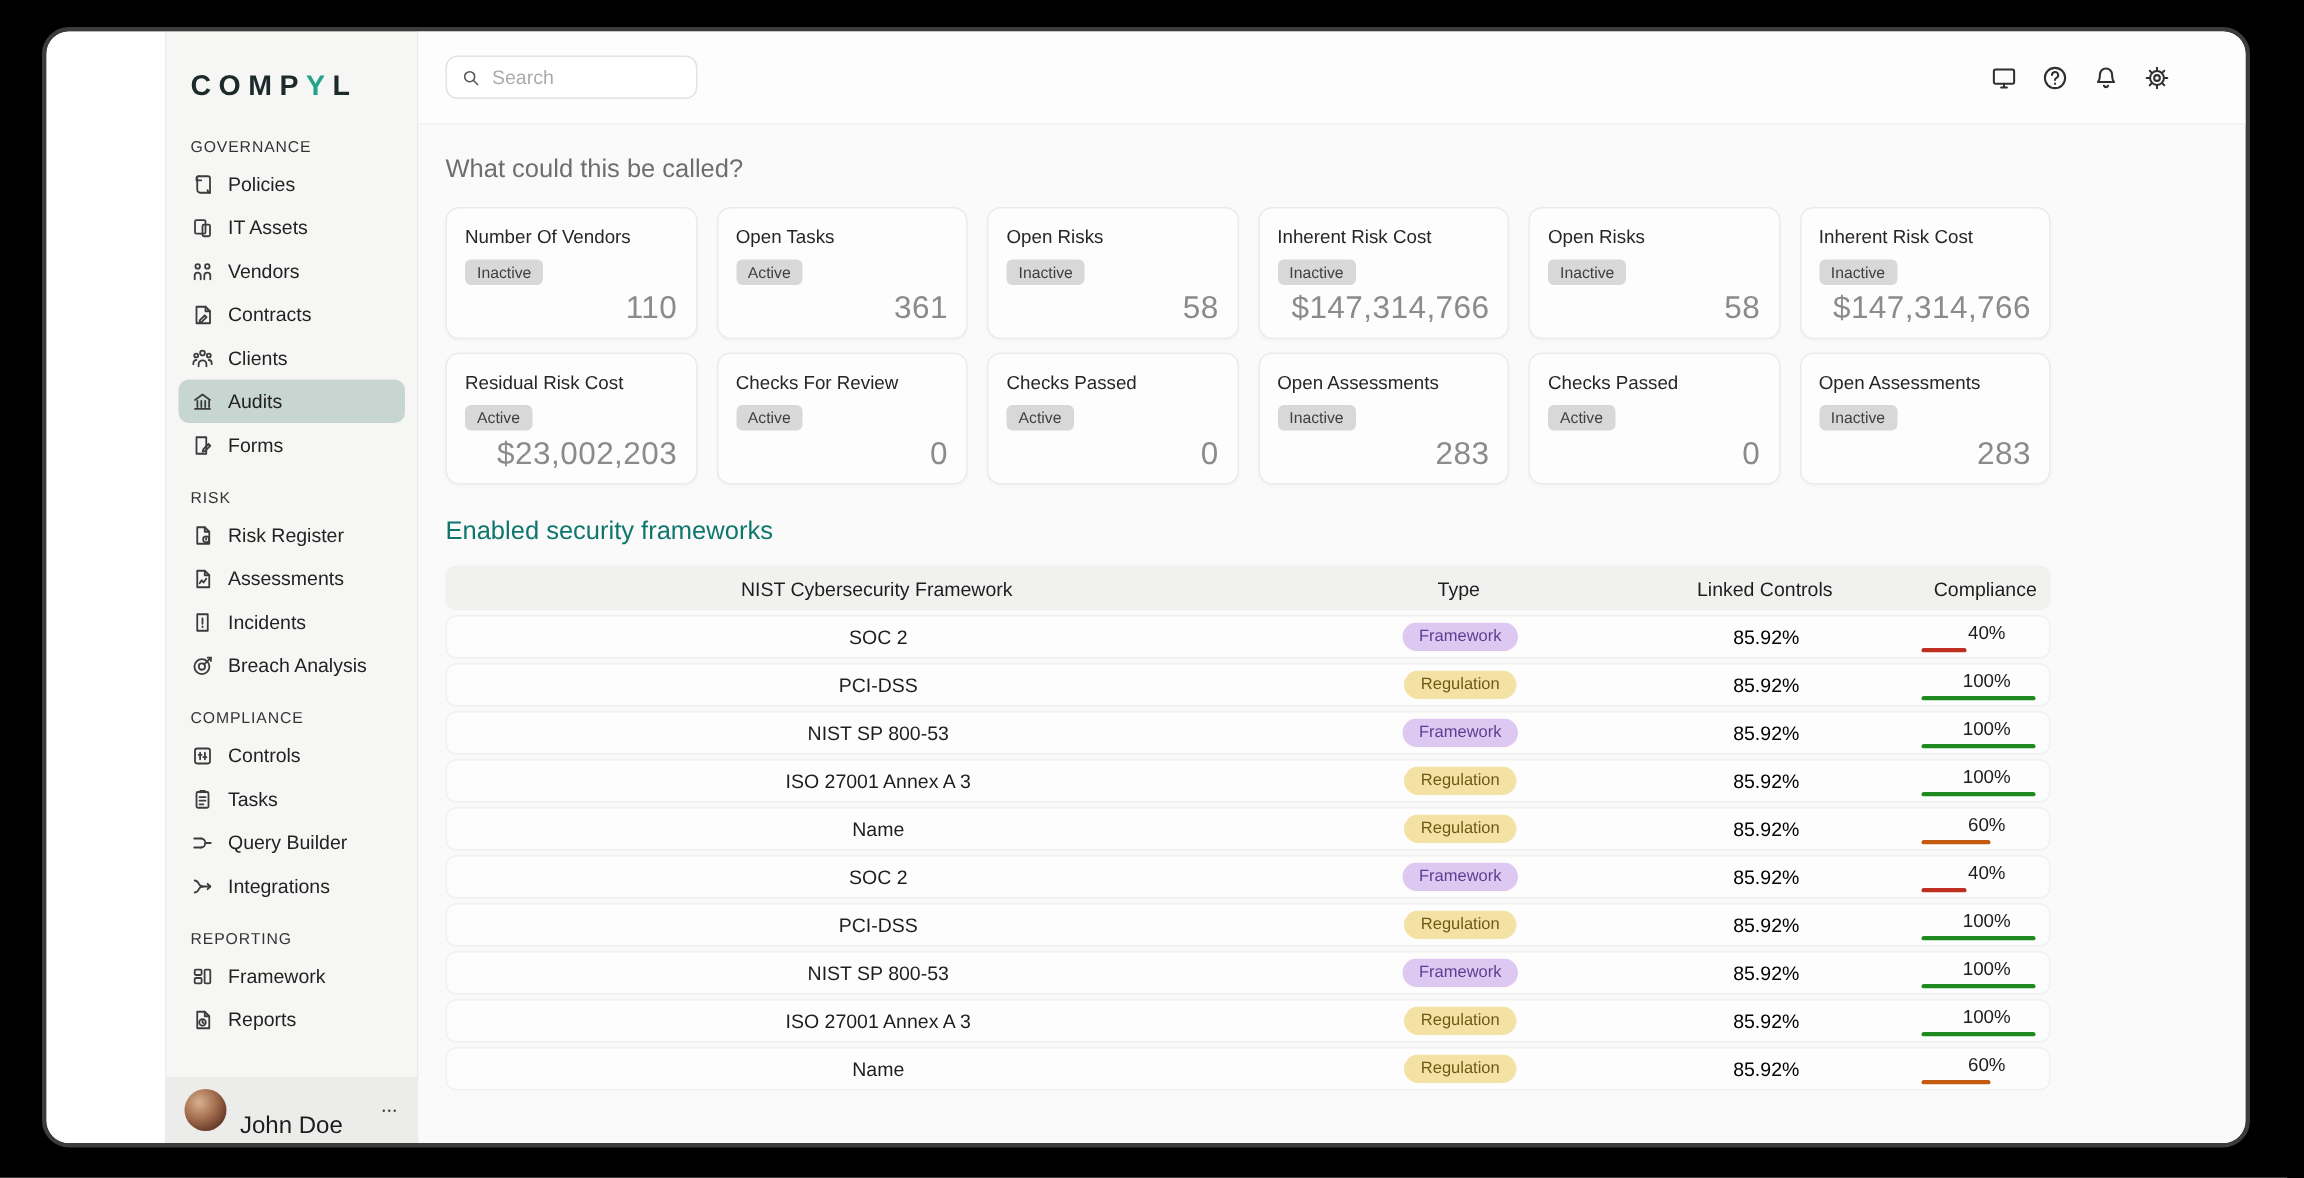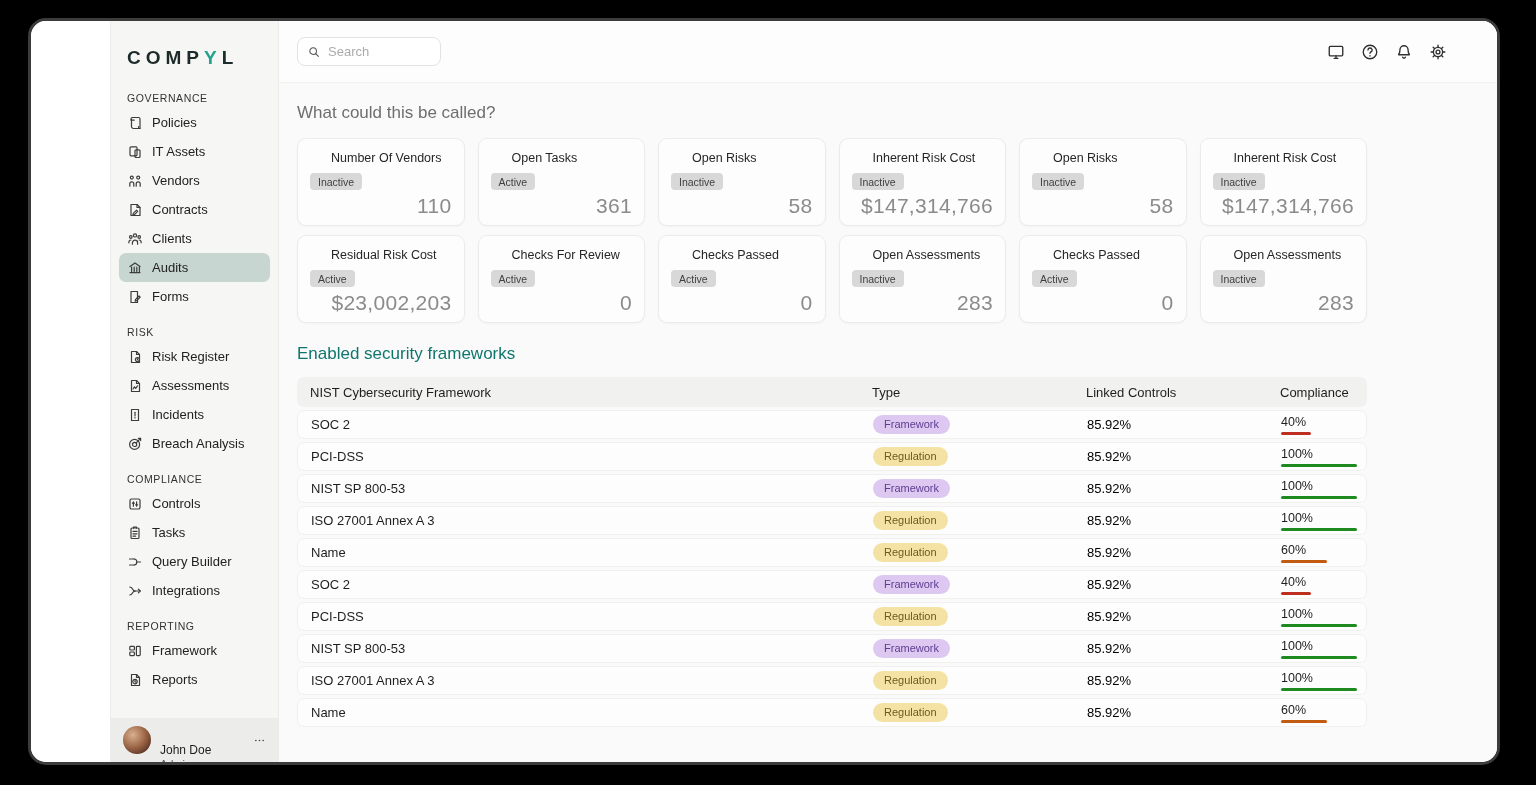--- a/index.html
+++ b/index.html
@@ -18,49 +18,49 @@
   .logo .accent { color:#23a38d; }
   .side-nav { flex:1 1 auto; padding:6px 8px 0 8px; overflow:hidden; }
   .side-heading { font-size:10.5px; letter-spacing:.6px; color:#333; margin:15px 0 4px 8px; font-weight:400; }
   .side-item { display:flex; align-items:center; gap:9px; height:29px; padding:0 8px; border-radius:7px; font-size:13px; color:#222; cursor:pointer; }
   .side-item .icon { display:inline-flex; color:#3c3c3c; }
   .side-item.active { background:var(--active-bg,#c7d6d1); }
   .profile { height:44px; background:#ececeb; display:flex; align-items:center; padding:0 10px 0 12px; gap:9px; }
   .avatar { width:28px; height:28px; border-radius:50%; flex:0 0 auto; cursor:pointer;
             background:radial-gradient(circle at 35% 32%, #d8b090 0%, #a06a4a 45%, #5d3526 80%, #3c2218 100%); }
   .pmeta { flex:1 1 auto; line-height:1.25; }
-  .pname { font-size:12px; color:#1d1d1d;margin-top:35px; }
+  .pname { font-size:16px; color:#1d1d1d;margin-top:35px; }
   .prole { font-size:11px; color:#555; }
   .pmore { border:none; background:transparent; color:#444; cursor:pointer; display:inline-flex; padding:2px; }
 
   
   .main { flex:1 1 auto; background:#fafafa; display:flex; flex-direction:column; min-width:0; }
   .topbar { height:62px; background:#fdfdfd; border-bottom:1px solid #f0f0ef; display:flex; align-items:center; padding:0 48px 0 18px; flex:0 0 auto; }
-  .search { width:144px; height:29px; background:#fff; border:1px solid #e3e3e3; border-radius:8px; display:flex; align-items:center; padding:0 9px; gap:7px; }
+  .search { width:168px; height:29px; background:#fff; border:1px solid #e3e3e3; border-radius:8px; display:flex; align-items:center; padding:0 9px; gap:7px; }
   .search .icon { color:#555; display:inline-flex; }
   .search input { border:none; outline:none; background:transparent; font-size:13px; color:#333; width:100%; font-family:"Liberation Sans",sans-serif; }
   .search input::placeholder { color:#ababab; }
   .top-icons { margin-left:auto; display:flex; align-items:center; gap:12px; }
   .top-icons button { border:none; background:transparent; color:#2f2f2f; cursor:pointer; display:inline-flex; padding:2px; }
 
   .content { padding:14px 0 0 18px; }
   .page-q { font-size:17px; font-weight:400; color:#6e6e6e; margin:6px 0 15px 0; }
 
   .cards { width:1070px; display:grid; grid-template-columns:repeat(6,1fr); gap:9px 13px; }
   .card { position:relative; height:88px; background:#fdfdfd; border:1px solid #ebebeb; border-radius:9px;
           box-shadow:0 1px 2px rgba(0,0,0,.03); padding:12px; cursor:pointer; }
-  .card-title { font-size:12.5px; color:#262626;margin-left:21px; }
+  .card-title { font-size:12.5px; color:#262626; }
   .status-badge { display:inline-block; margin-top:8px; font-size:10.5px; color:#3f3f3f;
                   background:var(--status-bg,#d8d8d8); border-radius:4px; padding:2.5px 8px; }
   .card-value { position:absolute; right:12px; bottom:7px; font-size:21px; color:#8b8b8b; letter-spacing:.3px; }
 
   .sec-title { font-size:17px; font-weight:400; color:#0f766e; margin:21px 0 13px 0; }
 
   .table { width:1070px; }
-  .trow { display:grid; grid-template-columns:562px 214px 194px 100px; align-items:center; }
+  .trow { display:grid; grid-template-columns:562px 214px 194px 100px; align-items:center;text-align:center; }
   .thead { height:30px; background:#f1f1f0; border-radius:7px; margin-bottom:3px; font-size:13.5px; color:#2a2a2a; }
   .thead .cell { padding-left:13px; }
   .tbody-row { height:29px; background:#fdfdfd; border:1px solid #f0f0ef; border-radius:7px; margin-bottom:3px; cursor:pointer; }
   .cell { padding-left:13px; font-size:13px; color:#1e1e1e; overflow:hidden; white-space:nowrap; }
   .type-badge { display:inline-block; font-size:11px; border-radius:10px; padding:3px 11px; line-height:1.2; }
   .lc-cell { font-size:13px; color:#000000; }
   .comp-cell { line-height:1; padding-top:2px; }
   .comp-pct { font-size:12.5px; color:#1e1e1e; }
   .comp-bar { height:3px; border-radius:2px; margin-top:3px; }
 

